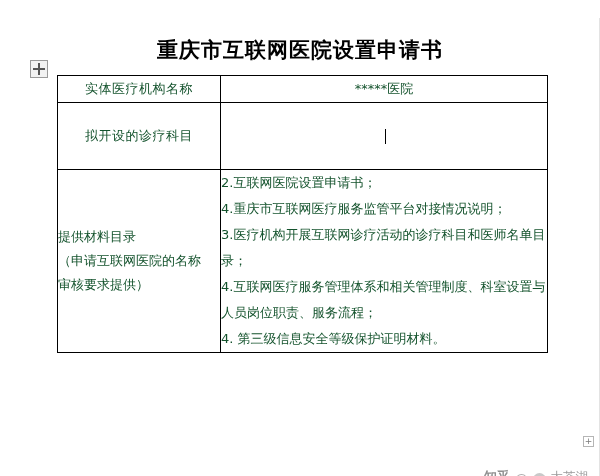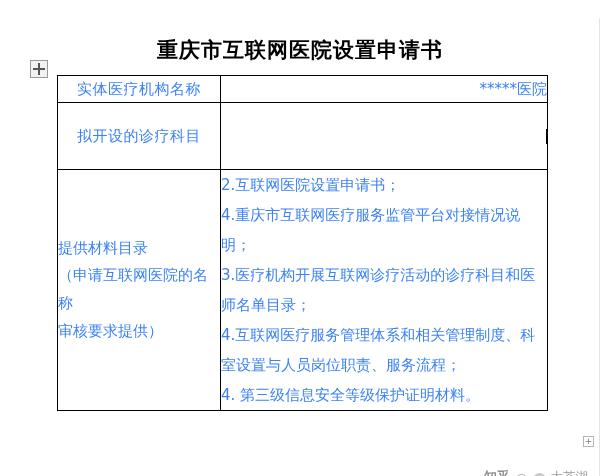--- a/index.html
+++ b/index.html
@@ -92,36 +92,36 @@
     top: 57px;
     width: 488px;
     border-collapse: collapse;
     table-layout: fixed;
     background: #ffffff;
   }
   .tbl td {
     border: 1px solid #000000;
     padding: 0;
     vertical-align: middle;
-    font-size: 15px;
-    color: #3b82f6;
+    font-size: 13px;
+    color: #14532d;
     font-family: "DejaVu Sans", sans-serif;
   }
   .col-label { width: 162px; }
   .col-value { width: 326px; }
 
   .lbl {
     text-align: center;
     padding: 5px 4px;
     line-height: 1.5;
     font-size: 13px;
     letter-spacing: 0.5px;
   }
   .val {
-    text-align: right;
+    text-align: center;
     padding: 5px 8px;
     line-height: 1.5;
     font-size: 12.5px;
   }
 
   .row-h1 td { height: 26px; }
   .row-h2 td { height: 24px; }
   .row-dept td { height: 66px; }
 
   

